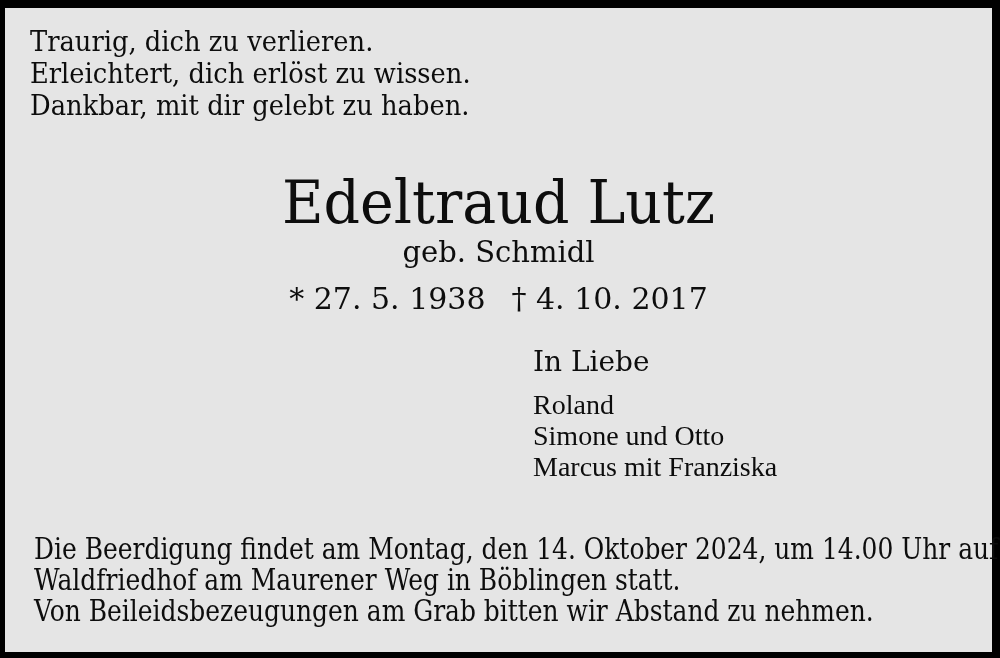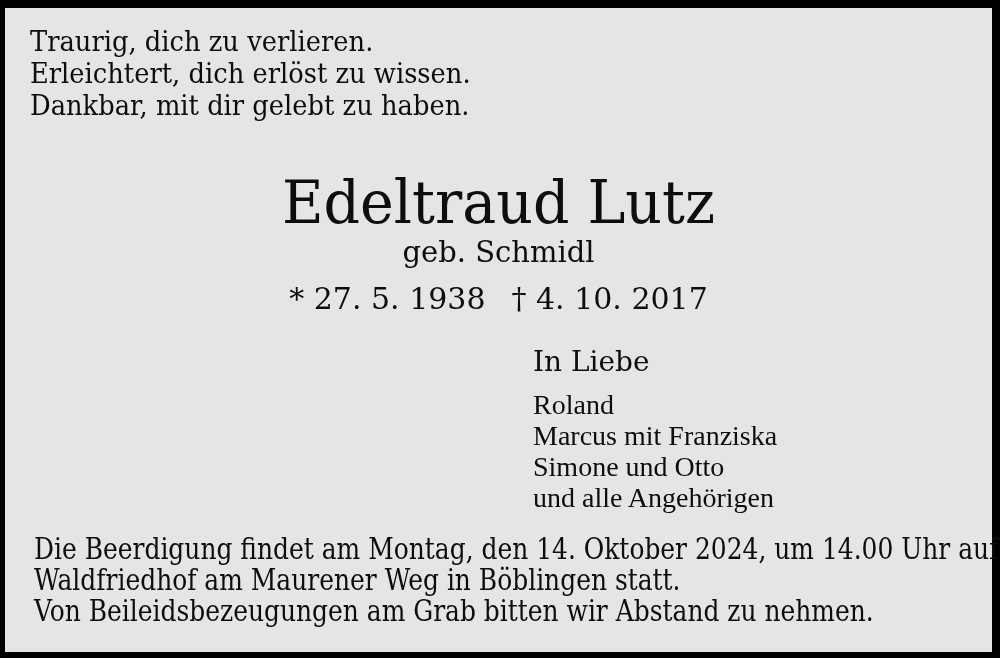--- a/index.html
+++ b/index.html
@@ -115,23 +115,22 @@
 
     <div class="life-dates">
       <span>* 27. 5. 1938</span>
       <span>† 4. 10. 2017</span>
     </div>
 
     <div class="family-block">
       <div>In Liebe</div>
       <div class="mourners">
         <div>Roland</div>
+        <div>Simone und Otto</div>
         <div>Marcus mit Franziska</div>
-        <div>Simone und Otto</div>
-        <div>und alle Angehörigen</div>
       </div>
     </div>
 
     <div class="funeral-info">
       <div>Die Beerdigung findet am Montag, den 14. Oktober 2024, um 14.00 Uhr auf dem</div>
       <div>Waldfriedhof am Maurener Weg in Böblingen statt.</div>
       <div>Von Beileidsbezeugungen am Grab bitten wir Abstand zu nehmen.</div>
     </div>
 
   </div>

